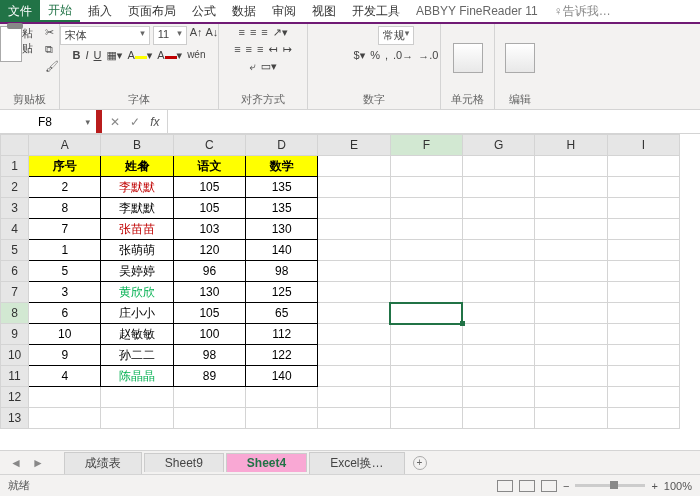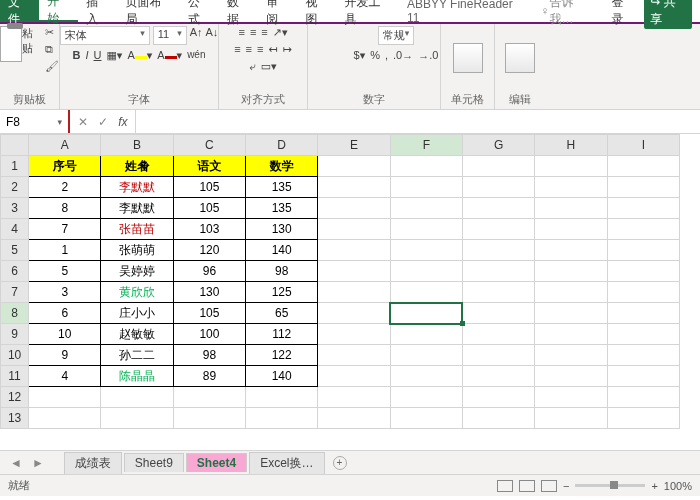--- a/index.html
+++ b/index.html
@@ -34,21 +34,21 @@
   .align-body { display: flex; flex-direction: column; gap: 4px; width: 80px; }
   .num-body { display: flex; flex-direction: column; gap: 3px; width: 80px; margin-left: 44px; }
   .num-sel { border: 1px solid #ccc; background: #fff; padding: 1px 4px; display: flex; justify-content: space-between; }
   .styles-body { display: flex; gap: 4px; }
   .styles-ico { width: 18px; height: 16px; border: 1px solid #aaa; }
   .styles-list { display: flex; flex-direction: column; gap: 2px; color: #333; }
   .cell-ico, .edit-ico { width: 30px; height: 30px; border: 1px solid #aaa; background: linear-gradient(#fff,#e8e8e8); }
 
   
   .fbar { height: 24px; display: flex; align-items: stretch; border-bottom: 1px solid #d4d4d4; font-size: 12px; }
-  .namebox { width: 70px; border-right: 2px solid #b91c1c; display: flex; align-items: center; justify-content: space-between; padding: 0 6px; }
+  .namebox { width: 70px; border-right: 6px solid #b91c1c; display: flex; align-items: center; justify-content: space-between; padding: 0 6px; margin-left: 32px; }
   .fx-tools { display: flex; align-items: center; gap: 10px; padding: 0 8px; color: #888; border-right: 1px solid #d4d4d4; }
   .fx-label { font-style: italic; color: #555; }
   .fbar .finput { flex: 1; padding: 0 6px; display: flex; align-items: center; }
 
   
   .sheet { position: relative; height: 316px; overflow: hidden; background: #fff; }
   table.grid { border-collapse: collapse; table-layout: fixed; width: 680px; }
   table.grid th, table.grid td { border: 1px solid #d4d4d4; height: 21px; font-size: 12px; text-align: center; background: #fff; }
   table.grid th { background: #e6e6e6; font-weight: normal; color: #333; }
   table.grid th.corner { width: 28px; }
@@ -59,21 +59,21 @@
   .hdr-cell { background: #ffff00 !important; font-weight: bold; color: #000; }
   .red { color: #c00000; }
   .green { color: #00b050; }
   .activecell { outline: 2px solid #217346; outline-offset: -1px; position: relative; }
   .activecell::after { content:""; position:absolute; right:-3px; bottom:-3px; width:5px; height:5px; background:#217346; }
   .move-cursor { position: absolute; left: 139px; top: 24px; font-size: 13px; pointer-events: none; }
 
   
   .sheettabs { height: 24px; border-top: 1px solid #d4d4d4; display: flex; align-items: center; padding-left: 6px; gap: 2px; background: #f3f2f1; }
   .sheettabs .nav { color: #888; padding: 0 4px; }
-  .sheettabs .stab { padding: 2px 10px; background: #e6e6e6; color: #444; border: 1px solid #ccc; border-bottom: none; }
+  .sheettabs .stab { padding: 2px 20px; background: #e6e6e6; color: #444; border: 1px solid #ccc; border-bottom: none; }
   .sheettabs .stab.active { background: #f9a8d4; color: #217346; font-weight: bold; }
   .sheettabs .add { border: 1px solid #aaa; border-radius: 50%; width: 14px; height: 14px; display: flex; align-items: center; justify-content: center; margin-left: 6px; font-size: 10px; color: #666; }
 
   
   .status { height: 22px; background: #f3f2f1; border-top: 1px solid #d4d4d4; display: flex; align-items: center; justify-content: space-between; padding: 0 8px; color: #555; font-size: 11px; }
   .status .views { display: flex; gap: 6px; align-items: center; }
   .viewbtn { width: 16px; height: 12px; border: 1px solid #888; }
   .slider { width: 70px; height: 3px; background: #ccc; position: relative; }
   .slider::after { content:""; position:absolute; left:35px; top:-3px; width:8px; height:8px; background:#888; }
 
@@ -88,24 +88,20 @@
   <div class="tab">插入</div>
   <div class="tab">页面布局</div>
   <div class="tab">公式</div>
   <div class="tab">数据</div>
   <div class="tab">审阅</div>
   <div class="tab">视图</div>
   <div class="tab">开发工具</div>
   <div class="tab addon">ABBYY FineReader 11</div>
   <div class="tab q">♀ <span>告诉我…</span></div>
   <div class="spacer"></div>
-  <div class="right">
-    <span class="login">登录</span>
-    <span class="share">↪ <span>共享</span></span>
-  </div>
 </div>
 
 <div class="ribbon">
   <div class="group" style="width:60px">
     <div class="body" style="flex-direction:column;gap:2px">
       <div style="display:flex;gap:6px;align-items:flex-start">
         <div style="display:flex;align-items:flex-start">
           <div class="paste-ico"></div>
           <span>粘贴</span>
         </div>

